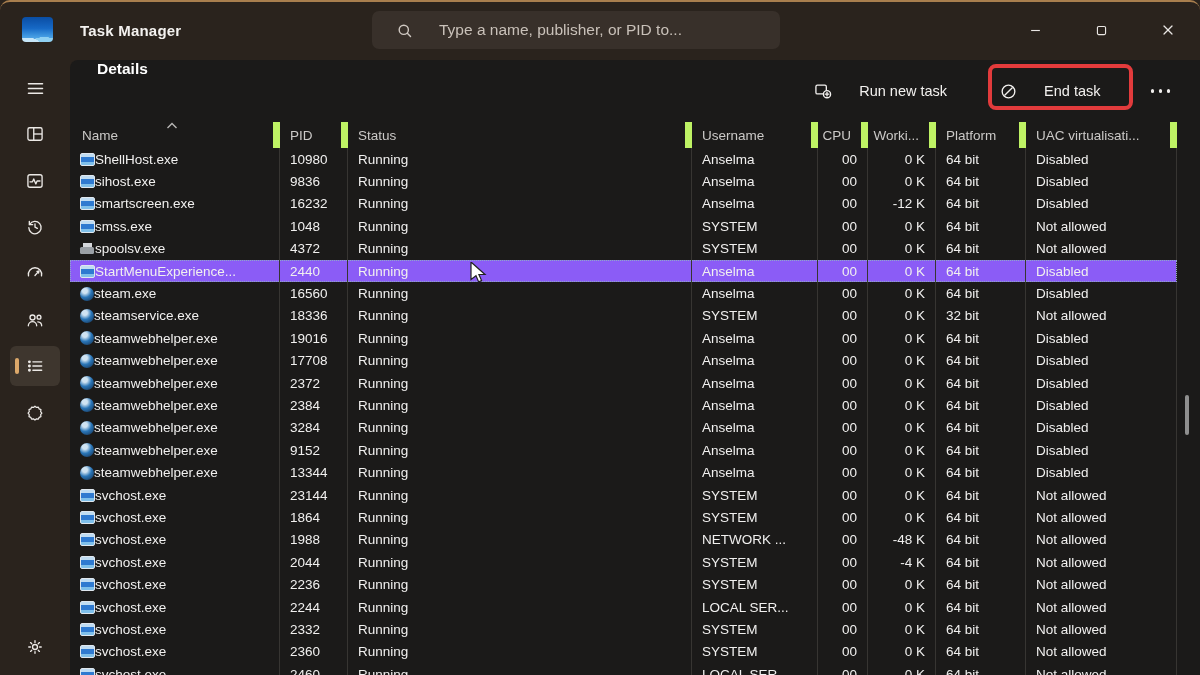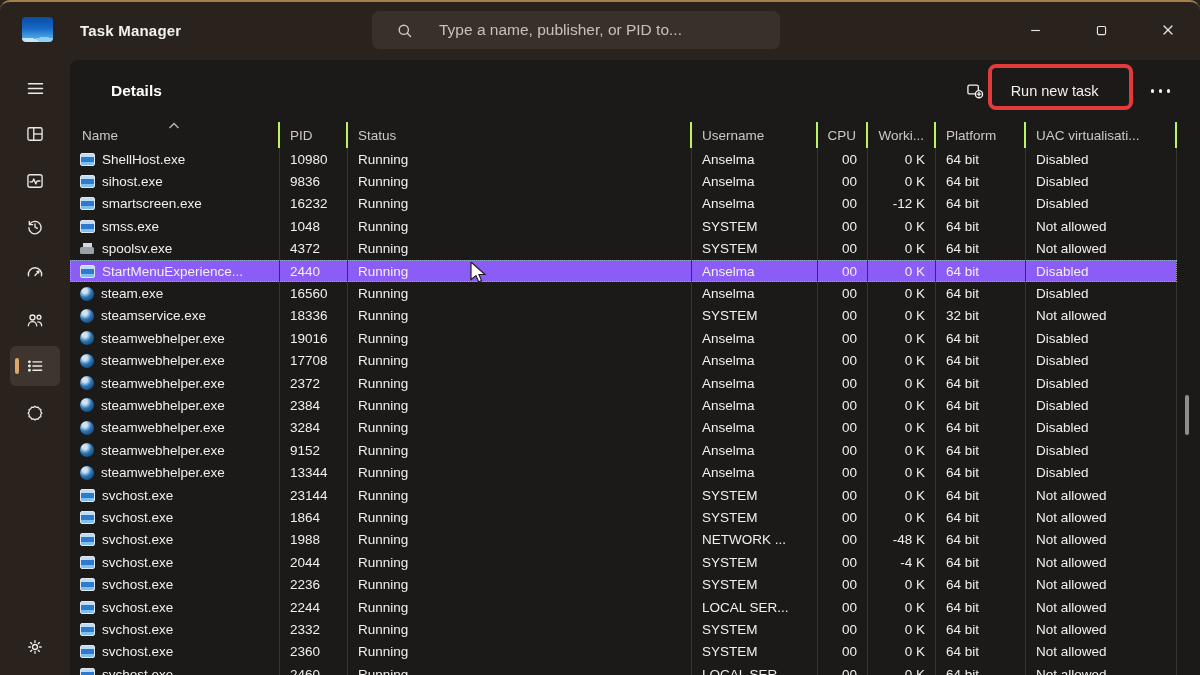--- a/index.html
+++ b/index.html
@@ -49,21 +49,21 @@
   .side-item.selected { background:#3e362e; }
   .side-item.selected::before {
     content:""; position:absolute; left:5px; top:12px; width:3.5px; height:16px;
     border-radius:3px; background:#dca86a;
   }
   
   .content {
     position:absolute; left:70px; top:60px; right:0; bottom:0;
     background:#1b1a19; border-top-left-radius:8px; overflow:hidden;
   }
-  .toolbar { position:absolute; top:0; left:14px; right:0; height:62px; display:flex; align-items:center; }
+  .toolbar { position:absolute; top:0; left:0; right:0; height:62px; display:flex; }
   .page-title { margin-left:27px; font-size:15.5px; font-weight:700; color:#ffffff; }
   .tb-spacer { flex:1; }
   .tb-btn {
     display:flex; align-items:center; gap:26px; color:#f3f1ef; font-size:14.5px;
     padding:9px 12px; border-radius:5px; white-space:nowrap;
   }
   .tb-run { margin-right:28px; }
   .tb-end { margin-right:26px; }
   .tb-more { margin-right:18px; }
   .dots { display:flex; gap:4.5px; }
@@ -72,31 +72,31 @@
   .annotation {
     position:absolute; left:988px; top:66px; width:145px; height:46px;
     border:4px solid #e23b3c; border-radius:8px; z-index:55; pointer-events:none;
   }
   
   .thead {
     position:absolute; top:62px; left:0; height:26px; width:1107px;
     display:grid; grid-template-columns:210px 68px 344px 126px 50px 68px 90px 151px;
     font-size:13.5px; color:#cbc9c7;
   }
-  .thead .hcell { display:flex; align-items:center; padding:0 10px; border-right:2px solid #bef264; position:relative; }
+  .thead .hcell { display:flex; align-items:center; padding:0 10px; border-right:7px solid #bef264; position:relative; }
   .thead .h-name { padding-left:12px; }
   .thead .h-cpu, .thead .h-ws { justify-content:flex-end; }
   .sort-caret { position:absolute; top:0px; left:50%; transform:translateX(-50%); color:#b9b7b5; }
   .tbody { position:absolute; top:88px; left:0; width:1107px; bottom:0; overflow:hidden; }
   .trow {
     display:grid; grid-template-columns:210px 68px 344px 126px 50px 68px 90px 151px;
     height:22.4px; font-size:13.5px; color:#f1f0ef; align-items:center;
   }
   .trow .cell { height:100%; display:flex; align-items:center; padding:0 10px; border-right:1px solid #373532; overflow:hidden; white-space:nowrap; }
-  .trow .c-name { padding-left:10px; gap:7px; }
+  .trow .c-name { padding-left:10px; }
   .trow .c-cpu, .trow .c-ws { justify-content:flex-end;text-align:right; }
   .trow.selected { background:#8b5cf6; outline:1px dotted #8fabc4; outline-offset:-1px; }
   
   .ricon { width:15px; height:13px; flex:0 0 auto; position:relative; }
   .ricon[data-icon="exe"] {
     border:1px solid #dfe7ee; border-radius:2px;
     background:linear-gradient(180deg,#bfdcf2 0 3px, #2f7ad0 3px 70%, #7fc0ea 70% 100%);
   }
   .ricon[data-icon="steam"] {
     width:14px; height:14px; border-radius:50%;
@@ -218,20 +218,27 @@
     <div class="page-title">Details</div>
     <div class="tb-spacer"></div>
     <div class="tb-btn tb-run">
       <svg width="20" height="20" viewBox="0 0 24 24" fill="none" stroke="#f3f1ef" stroke-width="1.6" stroke-linecap="round">
           <rect x="3.5" y="5" width="12.5" height="10.5" rx="1.8"></rect>
           <circle cx="16.8" cy="15.8" r="4.3" fill="#1b1a19"></circle>
           <line x1="16.8" y1="13.7" x2="16.8" y2="17.9"></line>
           <line x1="14.7" y1="15.8" x2="18.9" y2="15.8"></line>
         </svg>
       <span>Run new task</span>
+    </div>
+    <div class="tb-btn tb-end">
+      <svg width="19" height="19" viewBox="0 0 24 24" fill="none" stroke="#f3f1ef" stroke-width="1.7">
+          <circle cx="12" cy="12" r="8"></circle>
+          <line x1="6.9" y1="17.1" x2="17.1" y2="6.9"></line>
+        </svg>
+      <span>End task</span>
     </div>
     <div class="tb-btn tb-more">
       <span class="dots">
           <i></i>
           <i></i>
           <i></i>
         </span>
     </div>
   </div>
 

